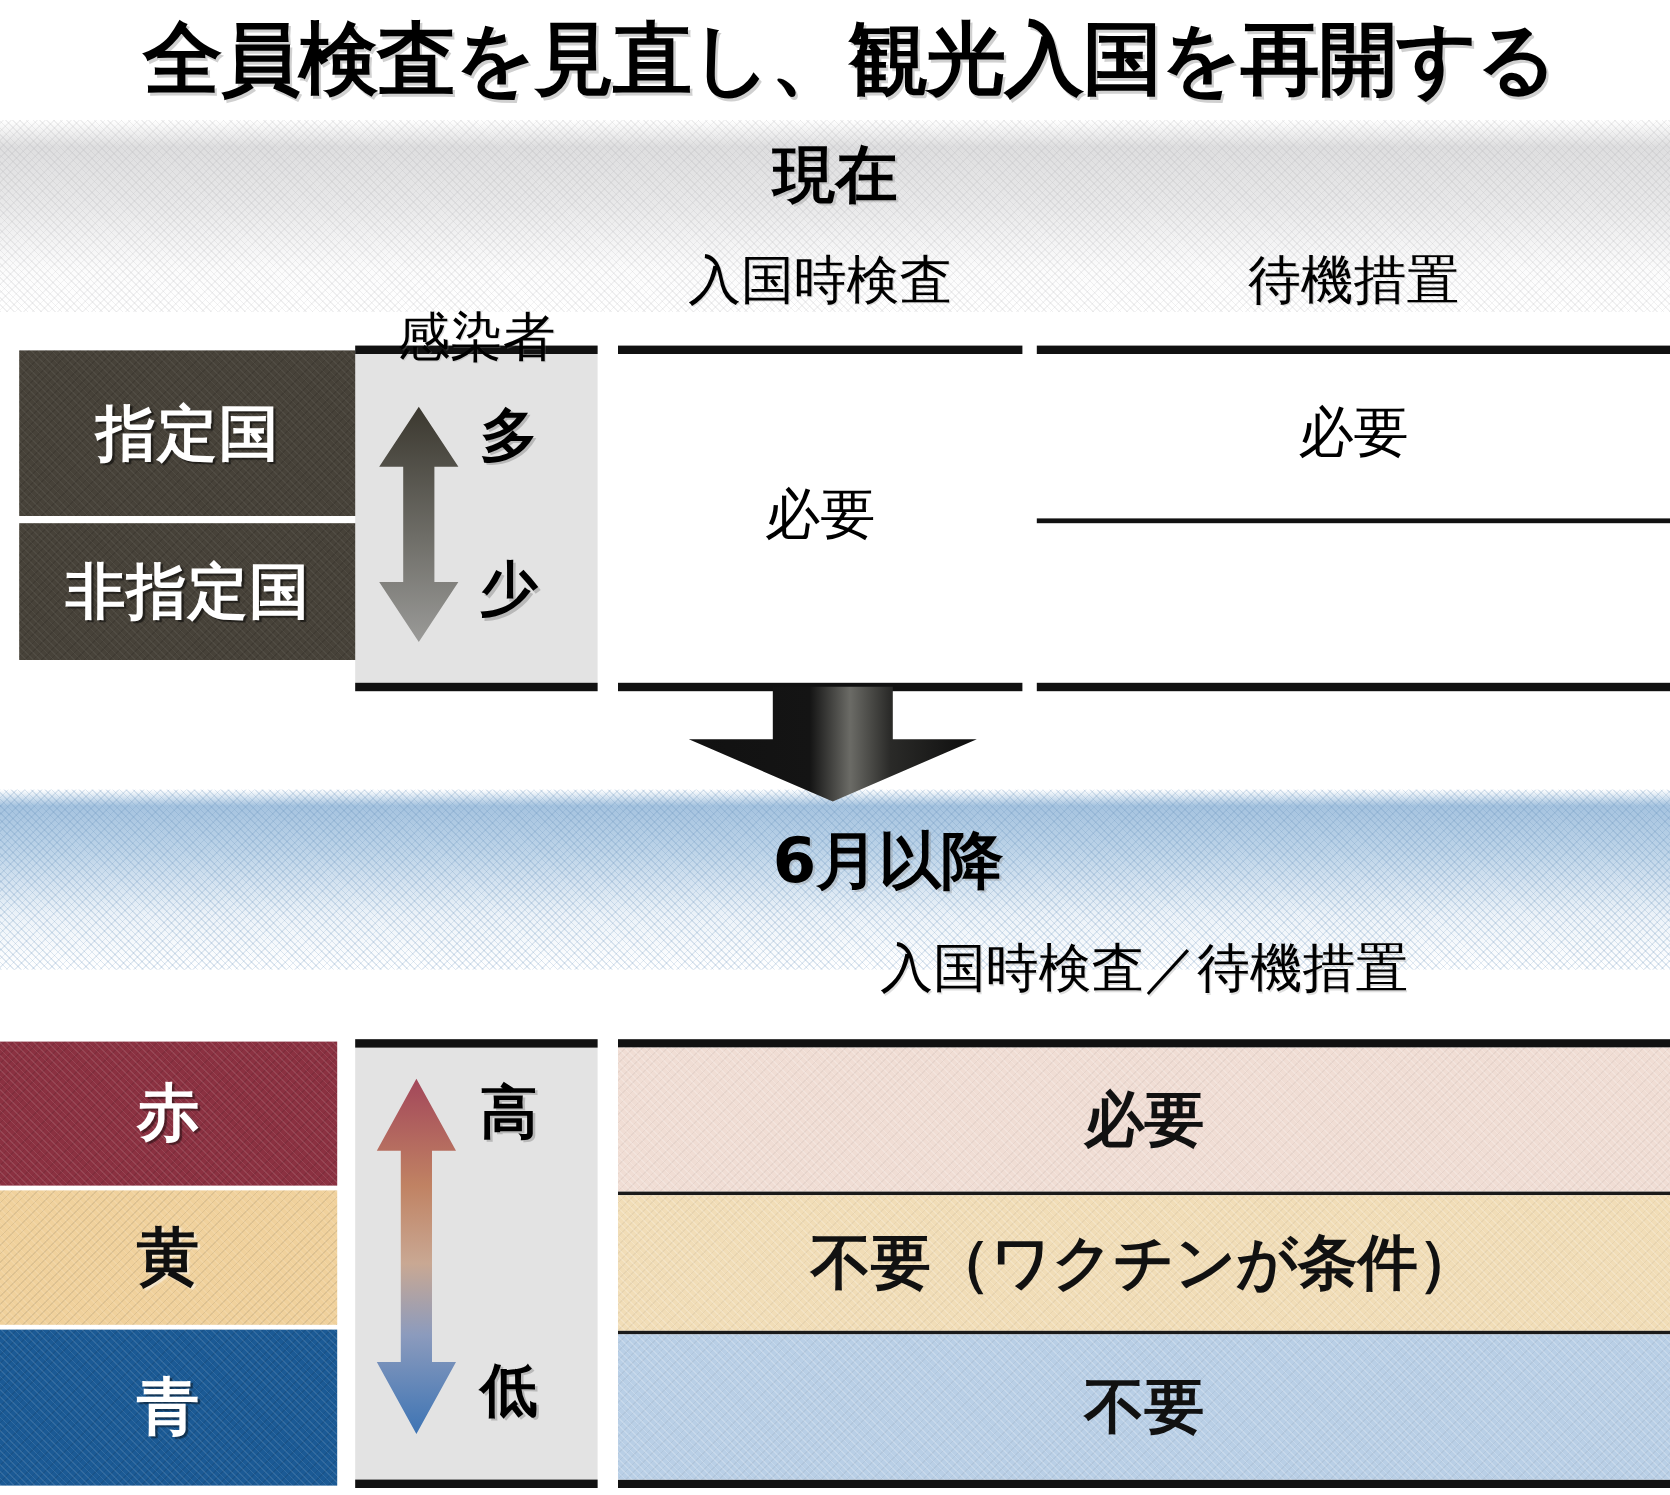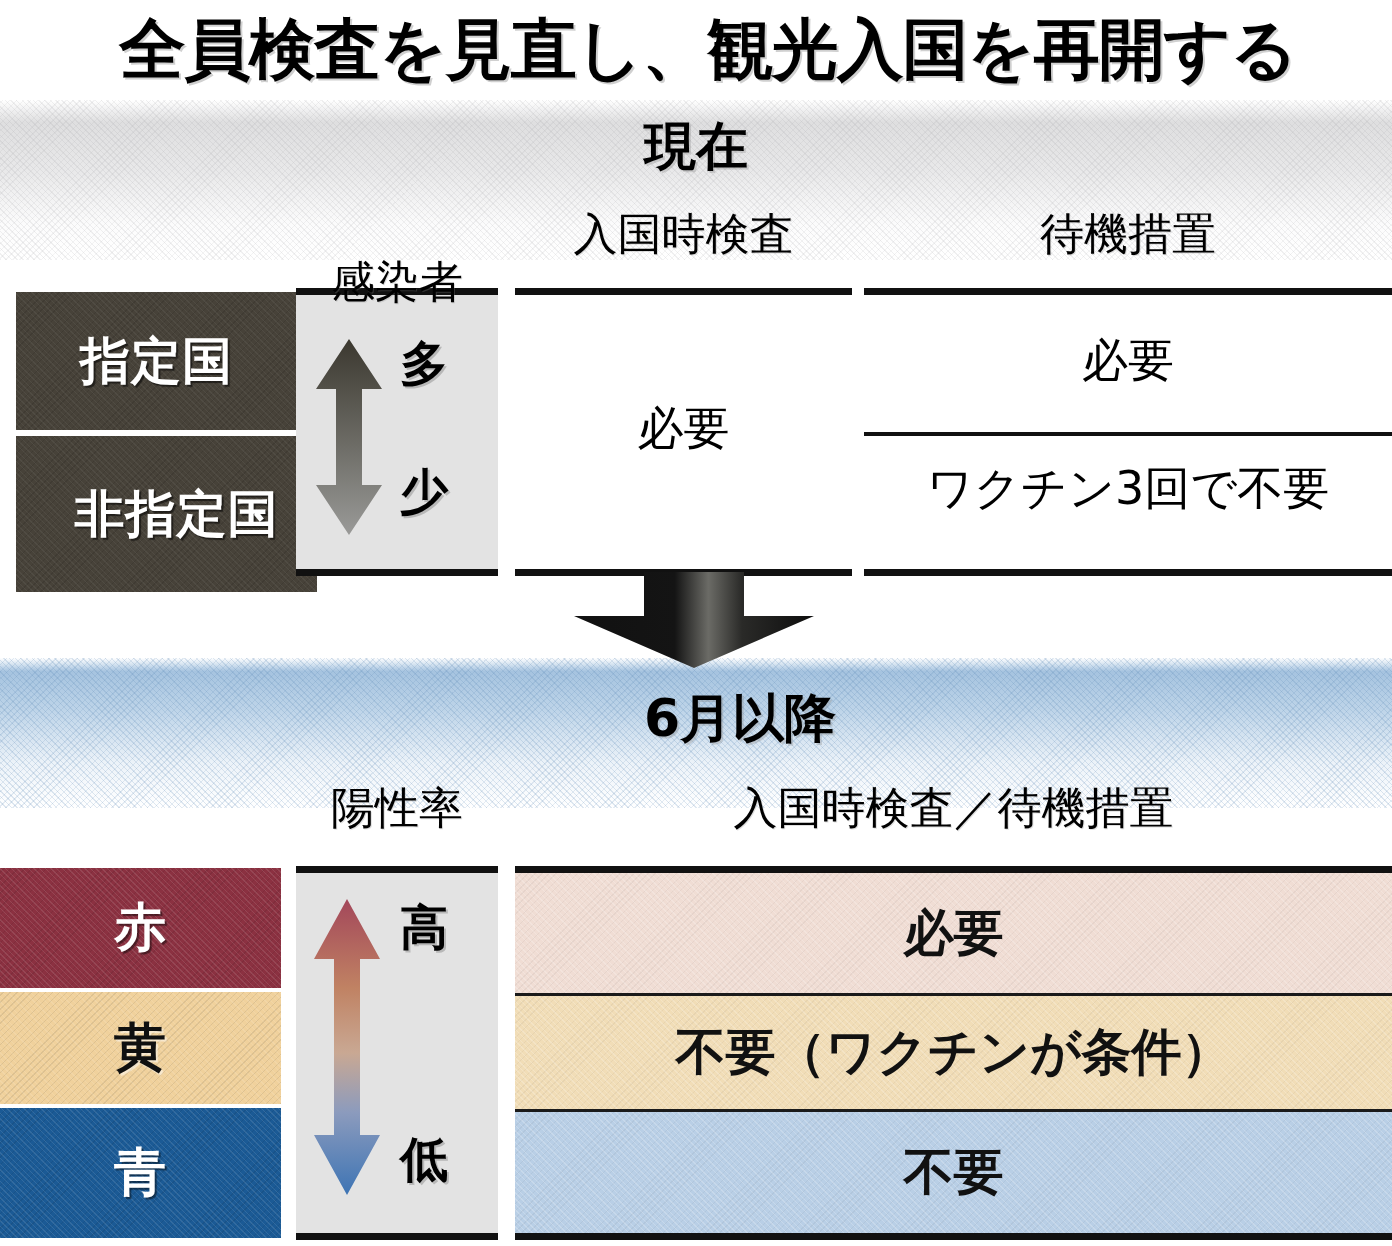--- a/index.html
+++ b/index.html
@@ -250,21 +250,21 @@
 
   <div class="section-label section-now">現在</div>
 
   <div class="colhead" style="left:296px; top:212px; width:202px;margin-top:48px;">感染者</div>
   <div class="colhead" style="left:864px; top:212px; width:528px;">待機措置</div>
   <div class="colhead" style="left:515px; top:212px; width:337px;">入国時検査</div>
 
   <div class="country-box" style="top:292px; height:138px;">
     <span>指定国</span>
   </div>
-  <div class="country-box" style="top:436px; height:156px;padding-left:20px;">
+  <div class="country-box" style="top:436px; height:114px;">
     <span>非指定国</span>
   </div>
 
   <div class="arrow-panel" style="left:296px; top:288px; width:202px; height:288px;">
     <div class="arrow-panel-inner">
       <svg class="updown-arrow" style="left:14px; top:42px;" width="78" height="200" viewBox="0 0 78 200">
         <defs>
           <linearGradient id="gradGray" x1="0" y1="0" x2="0" y2="1">
             <stop offset="0%" stop-color="#3b382f"></stop>
             <stop offset="55%" stop-color="#6e6d67"></stop>
@@ -278,41 +278,39 @@
     </div>
   </div>
 
   <div class="cell-col" style="left:515px; top:288px; width:337px; height:288px;">
     <div class="cell-text" style="top:110px;">必要</div>
   </div>
 
   <div class="cell-col" style="left:864px; top:288px; width:528px; height:288px;">
     <div class="cell-text" style="top:42px;">必要</div>
     <div class="thin-divider" style="left:0; top:137px; width:528px;"></div>
-    <div class="cell-text" style="top:170px;">ワクチン3回で不要</div>
   </div>
 
   <svg class="big-arrow" style="left:566px; top:572px;" width="256" height="98" viewBox="0 0 256 98">
     <defs>
       <linearGradient id="gradBlack" x1="0" y1="0" x2="1" y2="0">
         <stop offset="0%" stop-color="#111111"></stop>
         <stop offset="42%" stop-color="#141414"></stop>
         <stop offset="56%" stop-color="#6b6b66"></stop>
         <stop offset="70%" stop-color="#2a2a28"></stop>
         <stop offset="100%" stop-color="#0d0d0d"></stop>
       </linearGradient>
     </defs>
     <polygon points="78,0 178,0 178,44 248,44 128,96 8,44 78,44" fill="url(#gradBlack)"></polygon>
   </svg>
 
   <div class="blue-band"></div>
 
   <div class="section-label section-june">6月以降</div>
 
-  <div class="colhead" style="left:296px; top:786px; width:202px;">陽性率</div>
   <div class="colhead" style="left:515px; top:786px; width:877px;text-align:center;">入国時検査／待機措置</div>
 
   <div class="color-chip chip-red" style="top:868px; height:120px;">
     <span>赤</span>
   </div>
   <div class="color-chip chip-yellow" style="top:992px; height:112px;">
     <span>黄</span>
   </div>
   <div class="color-chip chip-blue" style="top:1108px; height:130px;">
     <span>青</span>

